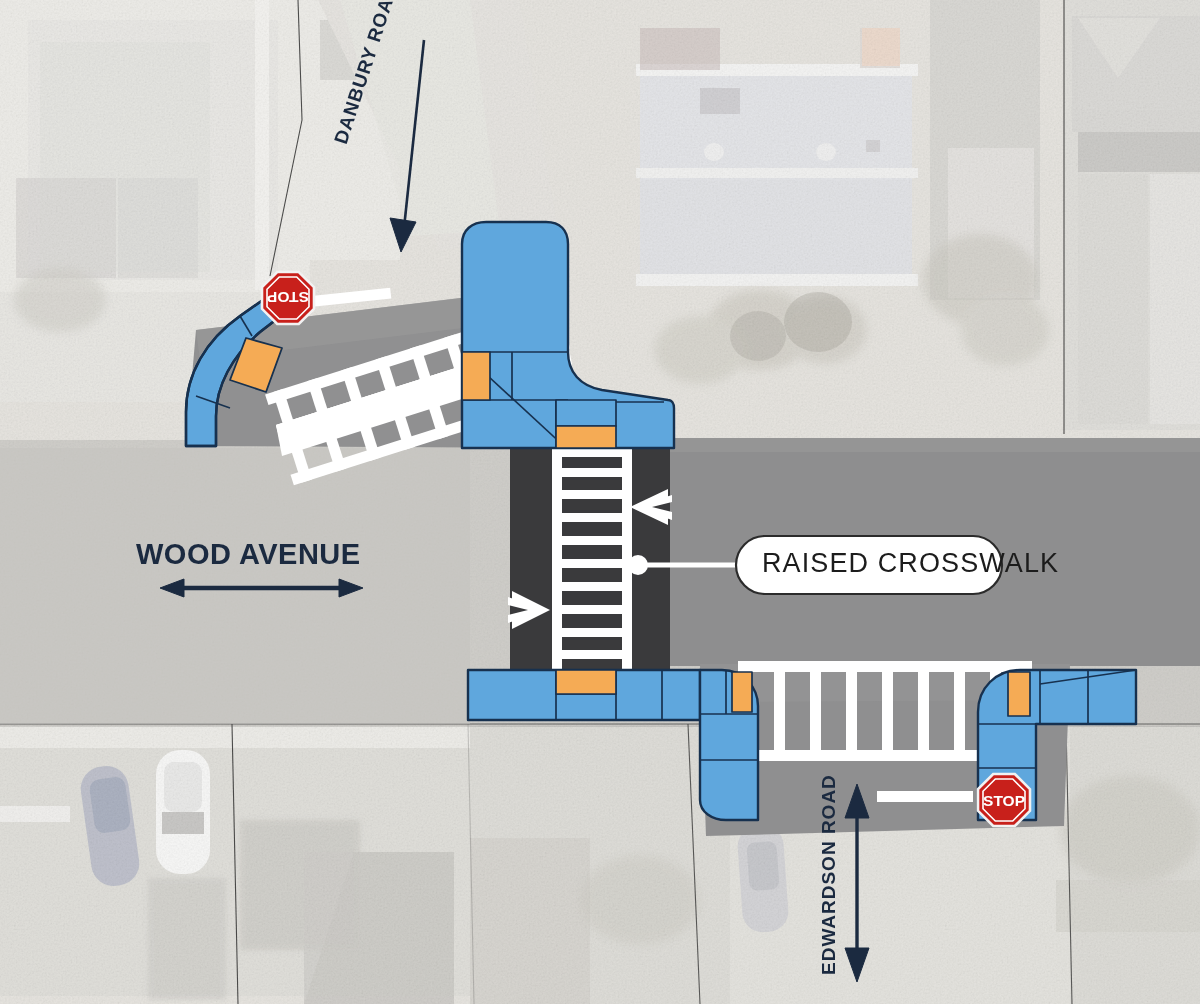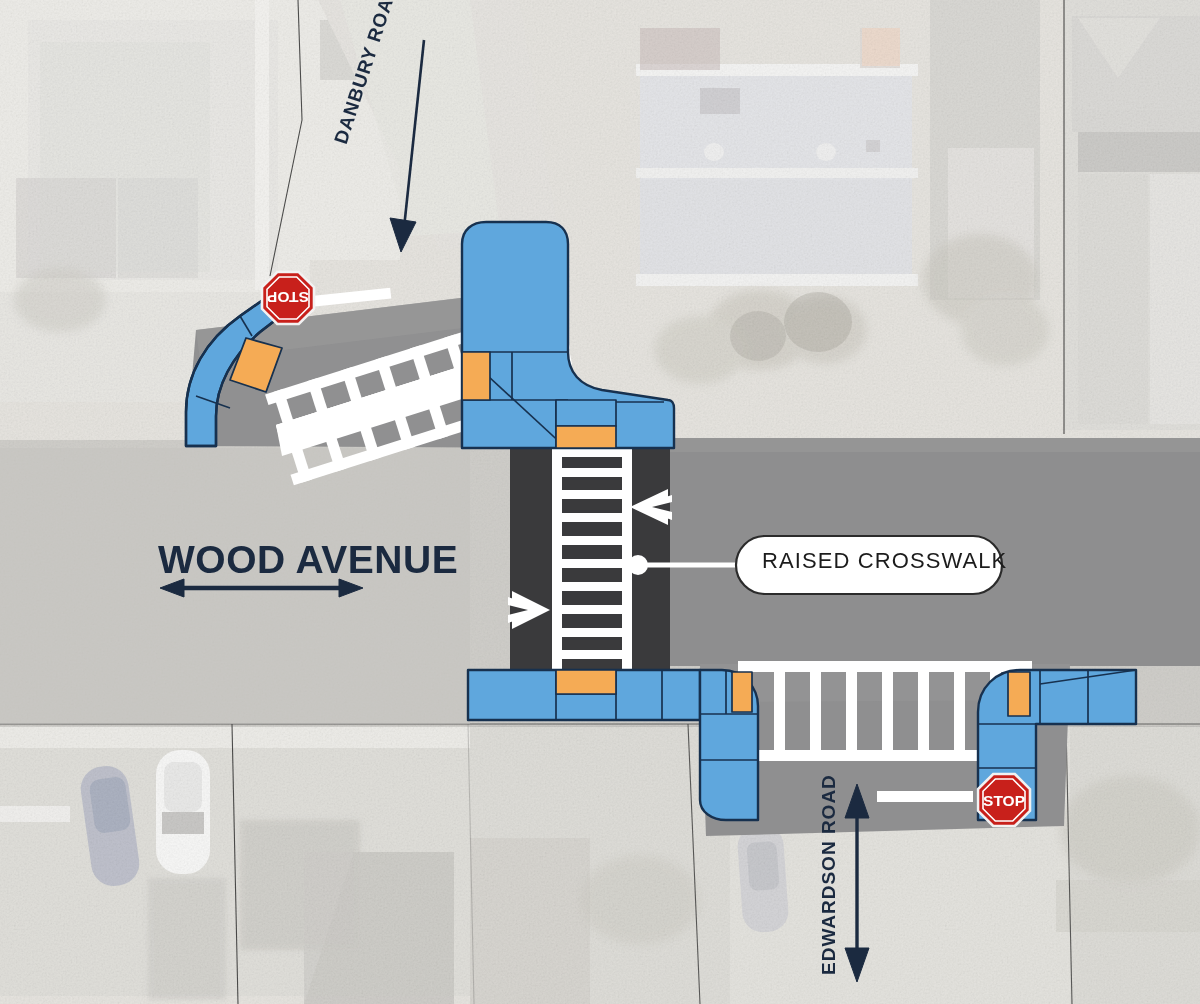--- a/index.html
+++ b/index.html
@@ -1,26 +1,26 @@
 <!DOCTYPE html>
 <html><head>
 <meta charset="utf-8">
 <title>Intersection Concept Plan</title>
 <style>
   html,body{margin:0;padding:0;background:#ffffff;}
   body{font-family:"Liberation Sans", sans-serif;}
   #stage{position:relative;width:1200px;height:1004px;overflow:hidden;background:#ffffff;}
   #plan{position:absolute;left:0;top:0;width:1200px;height:1004px;display:block;}
   .lbl{position:absolute;font-family:"Liberation Sans",sans-serif;font-weight:bold;color:#1b2a40;white-space:nowrap;}
-  #wood-avenue-label{left:158px;top:538px;font-size:39px;letter-spacing:0.5px;}
+  #wood-avenue-label{left:136px;top:538px;font-size:29px;letter-spacing:0.5px;}
   #danbury-road-label{left:330px;top:140px;font-size:19px;letter-spacing:1px;
       transform:rotate(-72deg);transform-origin:left top;}
   #edwardson-road-label{left:818px;top:975px;font-size:19px;letter-spacing:1px;
       transform:rotate(-90deg);transform-origin:left top;}
-  #raised-crosswalk-label{left:762px;top:548px;font-size:22px;letter-spacing:1.1px;
+  #raised-crosswalk-label{left:762px;top:548px;font-size:27px;letter-spacing:1.1px;
       color:#1c1c1c;font-weight:normal;}
 </style>
 </head>
 <body>
 
 <div id="stage">
 
   <svg id="plan" viewBox="0 0 1200 1004">
     <defs>
 

